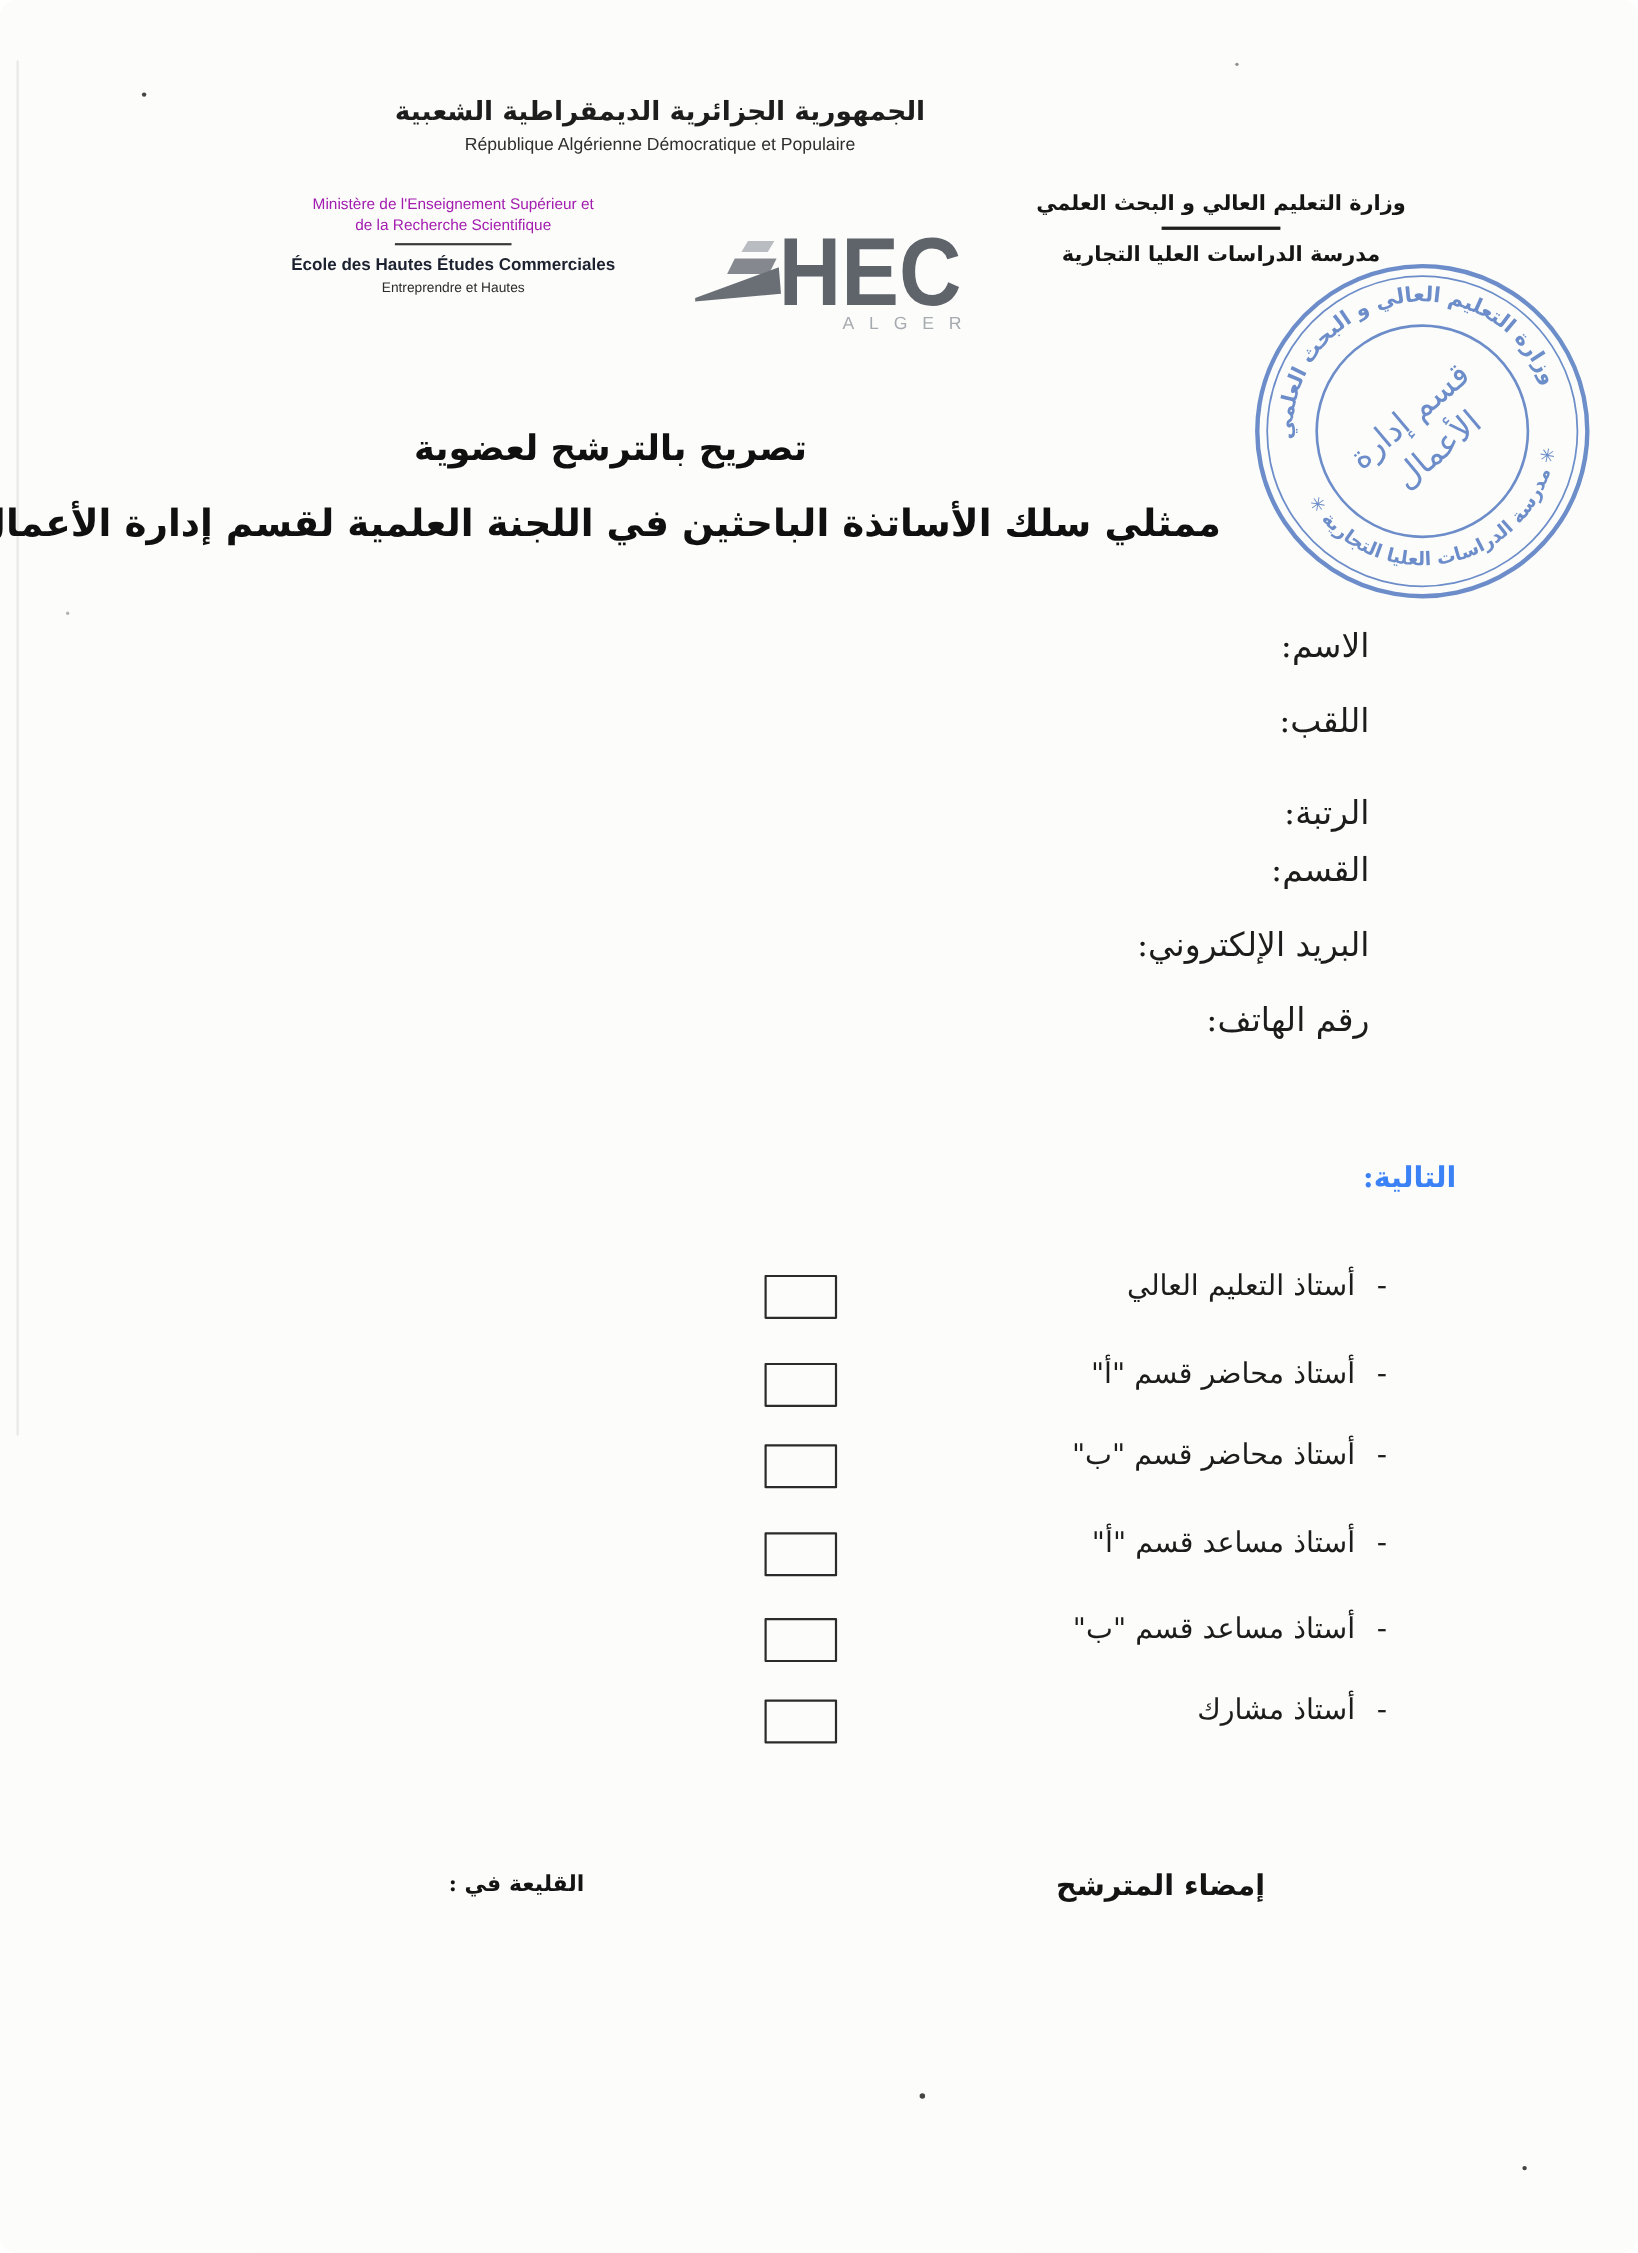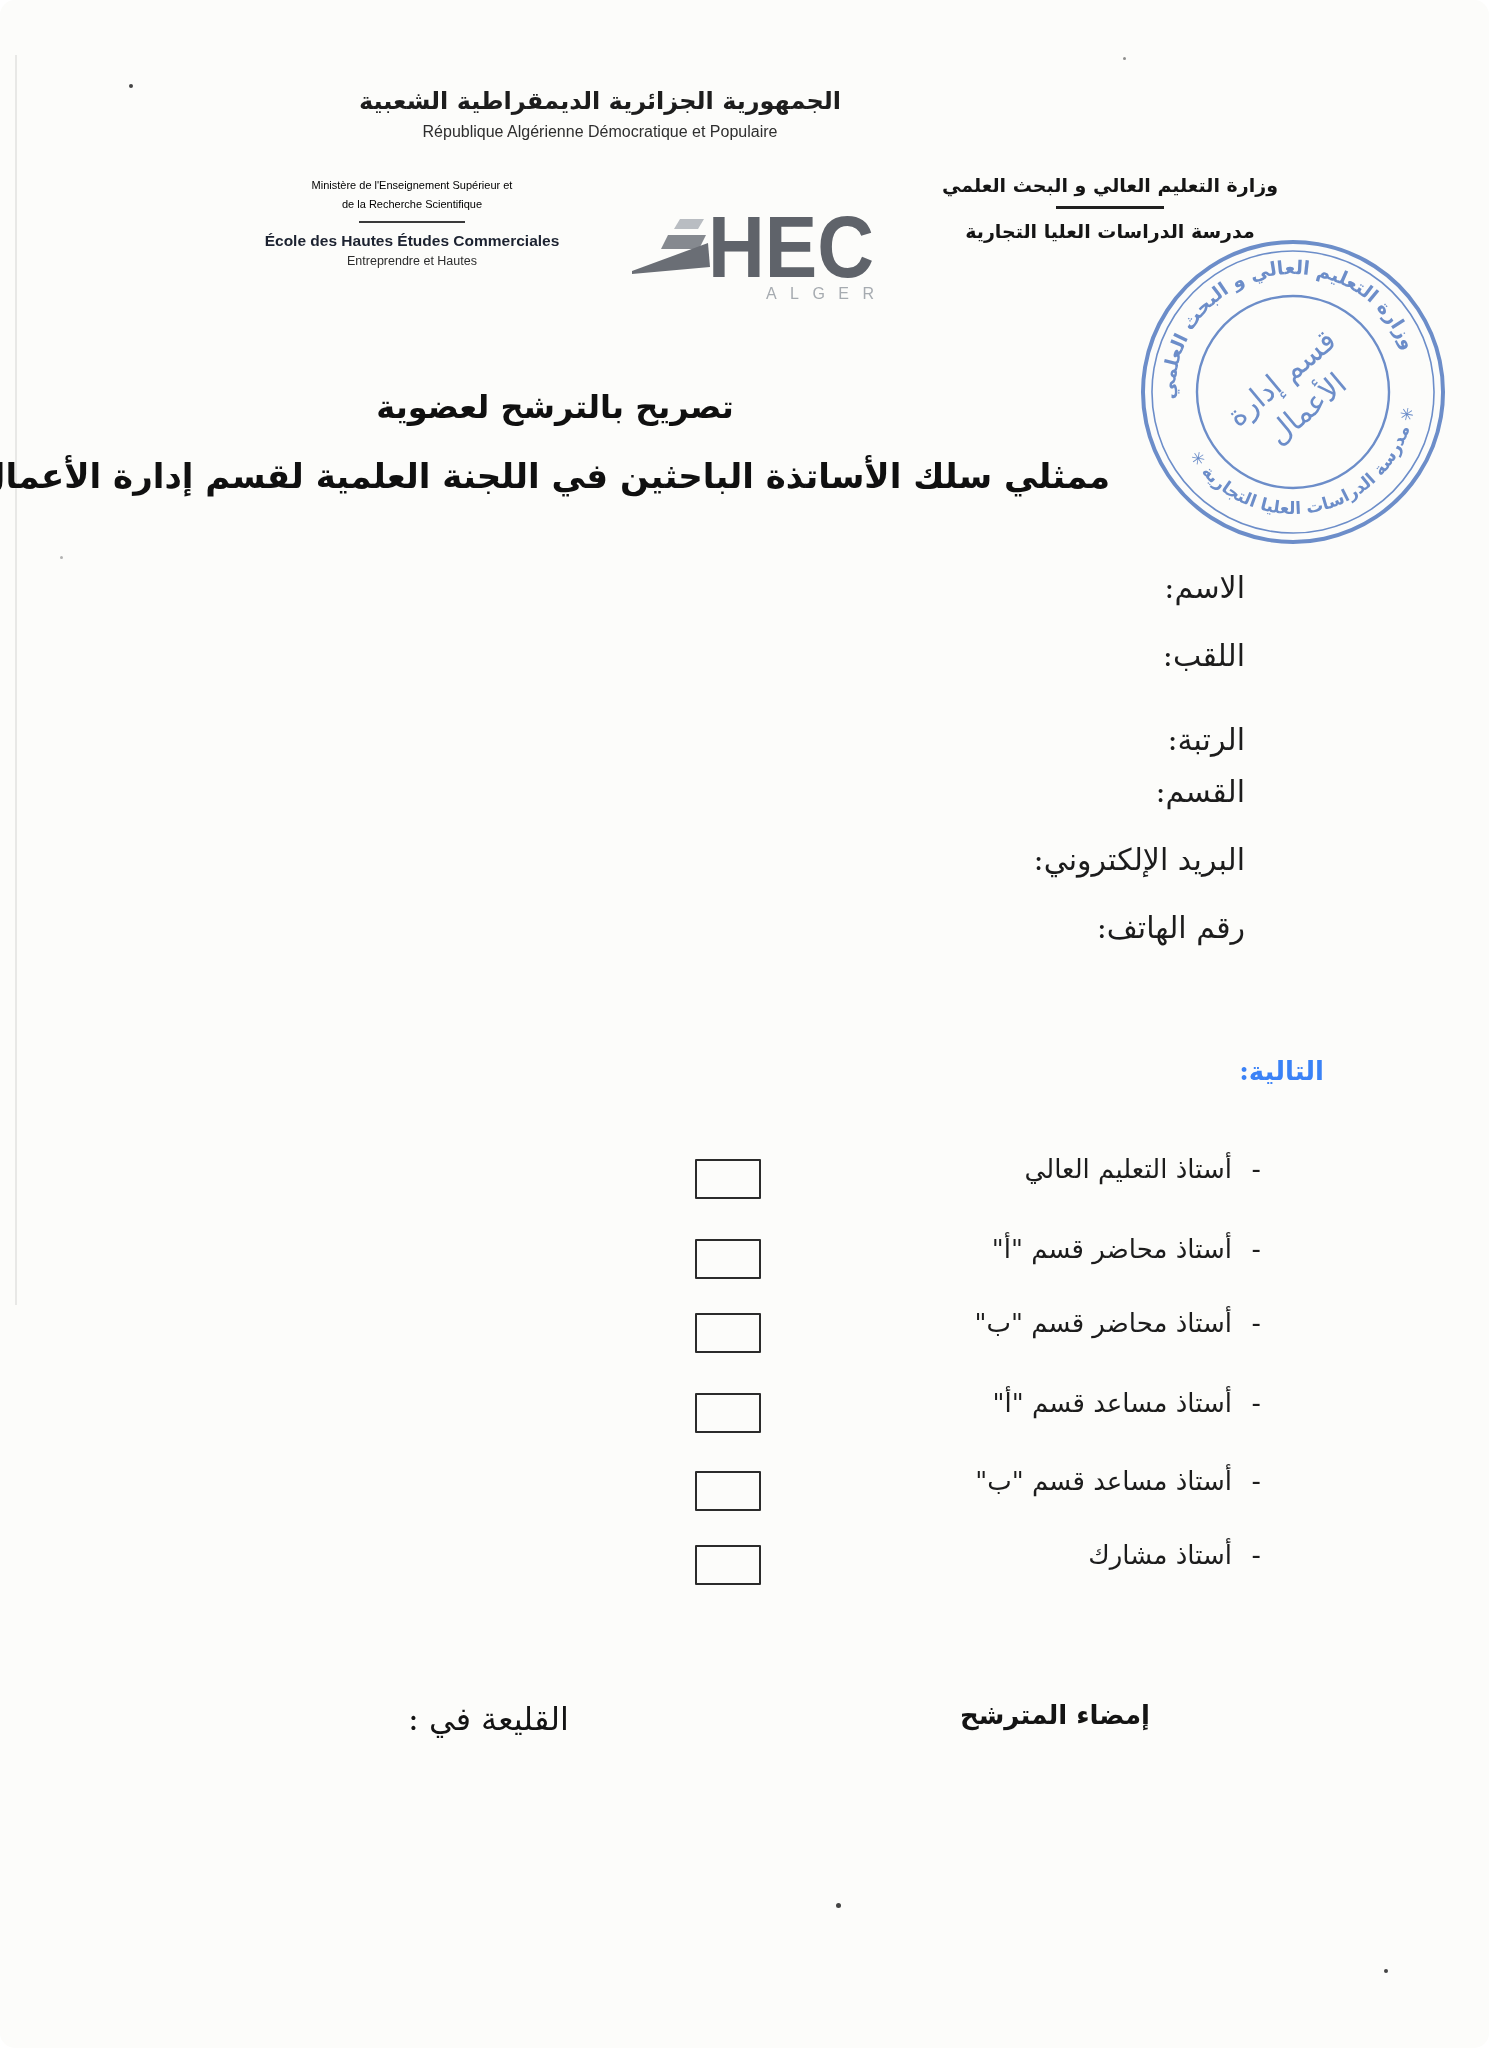--- a/index.html
+++ b/index.html
@@ -13,21 +13,21 @@
   .ar{direction:rtl;unicode-bidi:isolate;font-family:"DejaVu Serif","DejaVu Sans",serif;}
   .fr{font-family:"Liberation Sans",sans-serif;}
   .center{text-align:center;}
 
   
   .country-block{left:150px;top:84px;width:900px;}
   .country-ar{font-size:24px;font-weight:bold;color:#1d1d1d;line-height:34px;}
   .country-fr{font-size:16px;color:#2e2e2e;line-height:22px;margin-top:3px;}
 
   .ministry-fr-block{left:242px;top:176px;width:340px;}
-  .ministry-fr-line{font-size:11px;color:#000000;line-height:19px;font-weight:500;}
+  .ministry-fr-line{font-size:14px;color:#a21caf;line-height:19px;font-weight:500;}
   .sep-fr{width:106px;height:2px;background:#3a3a3a;margin:7px auto 8px;}
   .school-fr{font-size:15.5px;font-weight:bold;color:#1c2230;line-height:19px;}
   .motto-fr{font-size:12.5px;color:#2c2c2c;margin-top:4px;}
 
   .ministry-ar-block{left:930px;top:170px;width:360px;}
   .ministry-ar{font-size:19px;font-weight:bold;color:#151515;line-height:30px;}
   .sep-ar{width:108px;height:3px;background:#1f1f1f;margin:6px auto 7px;}
   .school-ar{font-size:19px;font-weight:bold;color:#151515;line-height:30px;}
 
   .logo{left:628px;top:205px;}
@@ -46,21 +46,21 @@
   .decl-line2{right:165px;top:1056px;font-size:26px;font-weight:bold;color:#3b82f6;}
 
   
   .rank-row{left:0;right:0;height:48px;}
   .rank-label{position:absolute;right:257px;top:0;font-size:26px;color:#1c1c1c;white-space:nowrap;direction:rtl;font-family:"DejaVu Serif","DejaVu Sans",serif;}
   .rank-dash{position:absolute;right:228px;top:0;font-size:26px;color:#1c1c1c;}
   .rank-checkbox{position:absolute;left:695px;top:5px;width:62px;height:36px;border:2.5px solid #2b2b2b;background:transparent;border-radius:1px;}
 
   
   .sig-label{right:339px;top:1700px;font-size:26px;font-weight:bold;color:#141414;}
-  .place-label{left:408px;top:1700px;font-size:32px;font-weight:normal;color:#141414;text-align:center;}
+  .place-label{left:408px;top:1700px;font-size:20px;font-weight:bold;color:#141414;text-align:center;}
 
   
   .edge-line{left:15px;top:55px;width:2px;height:1250px;background:rgba(0,0,0,0.08);}
   .speck{background:#444;border-radius:50%;}
 </style>
 </head>
 <body>
 
 <div class="page">
 

